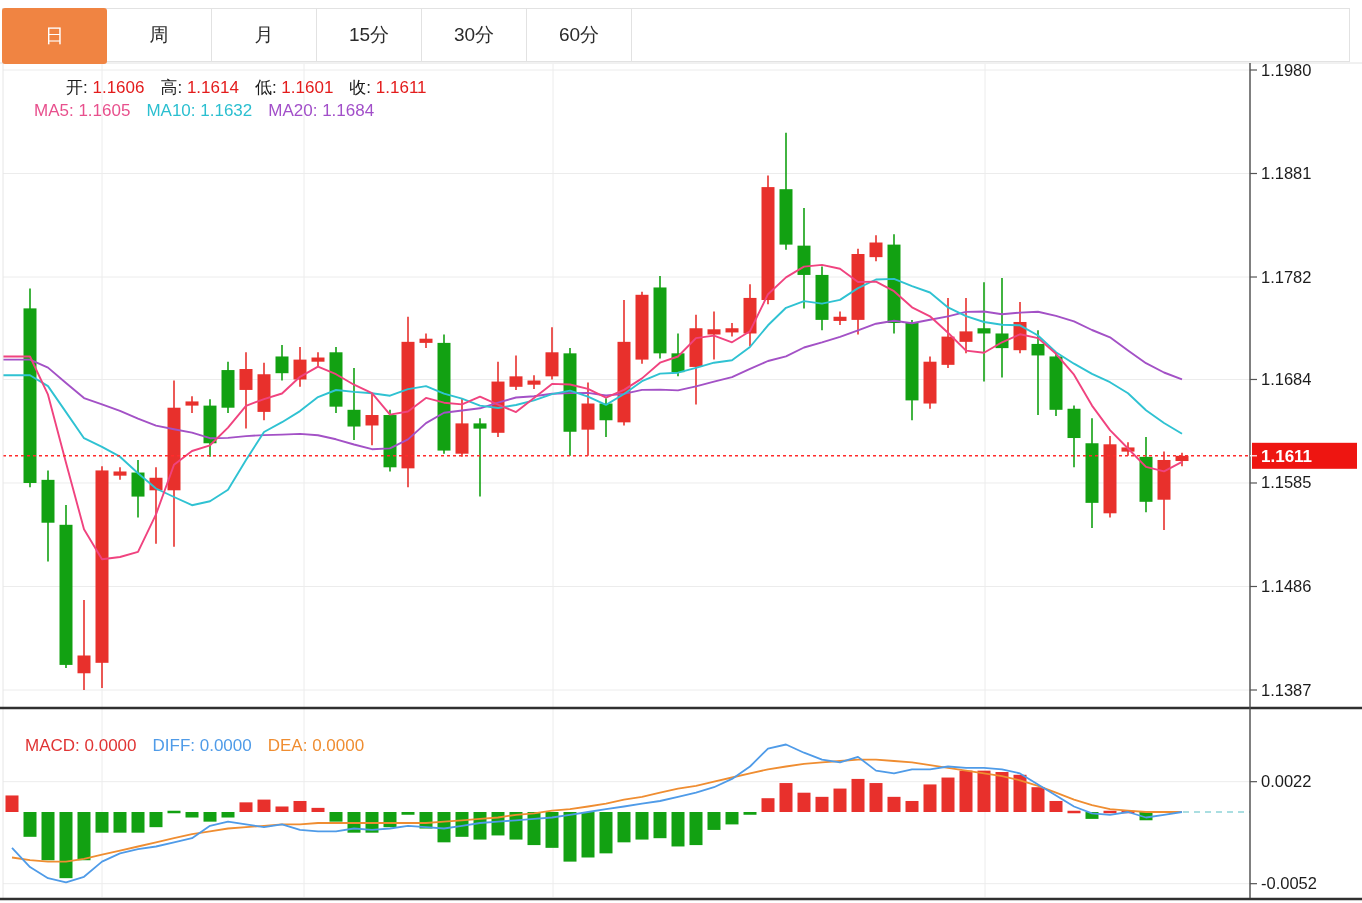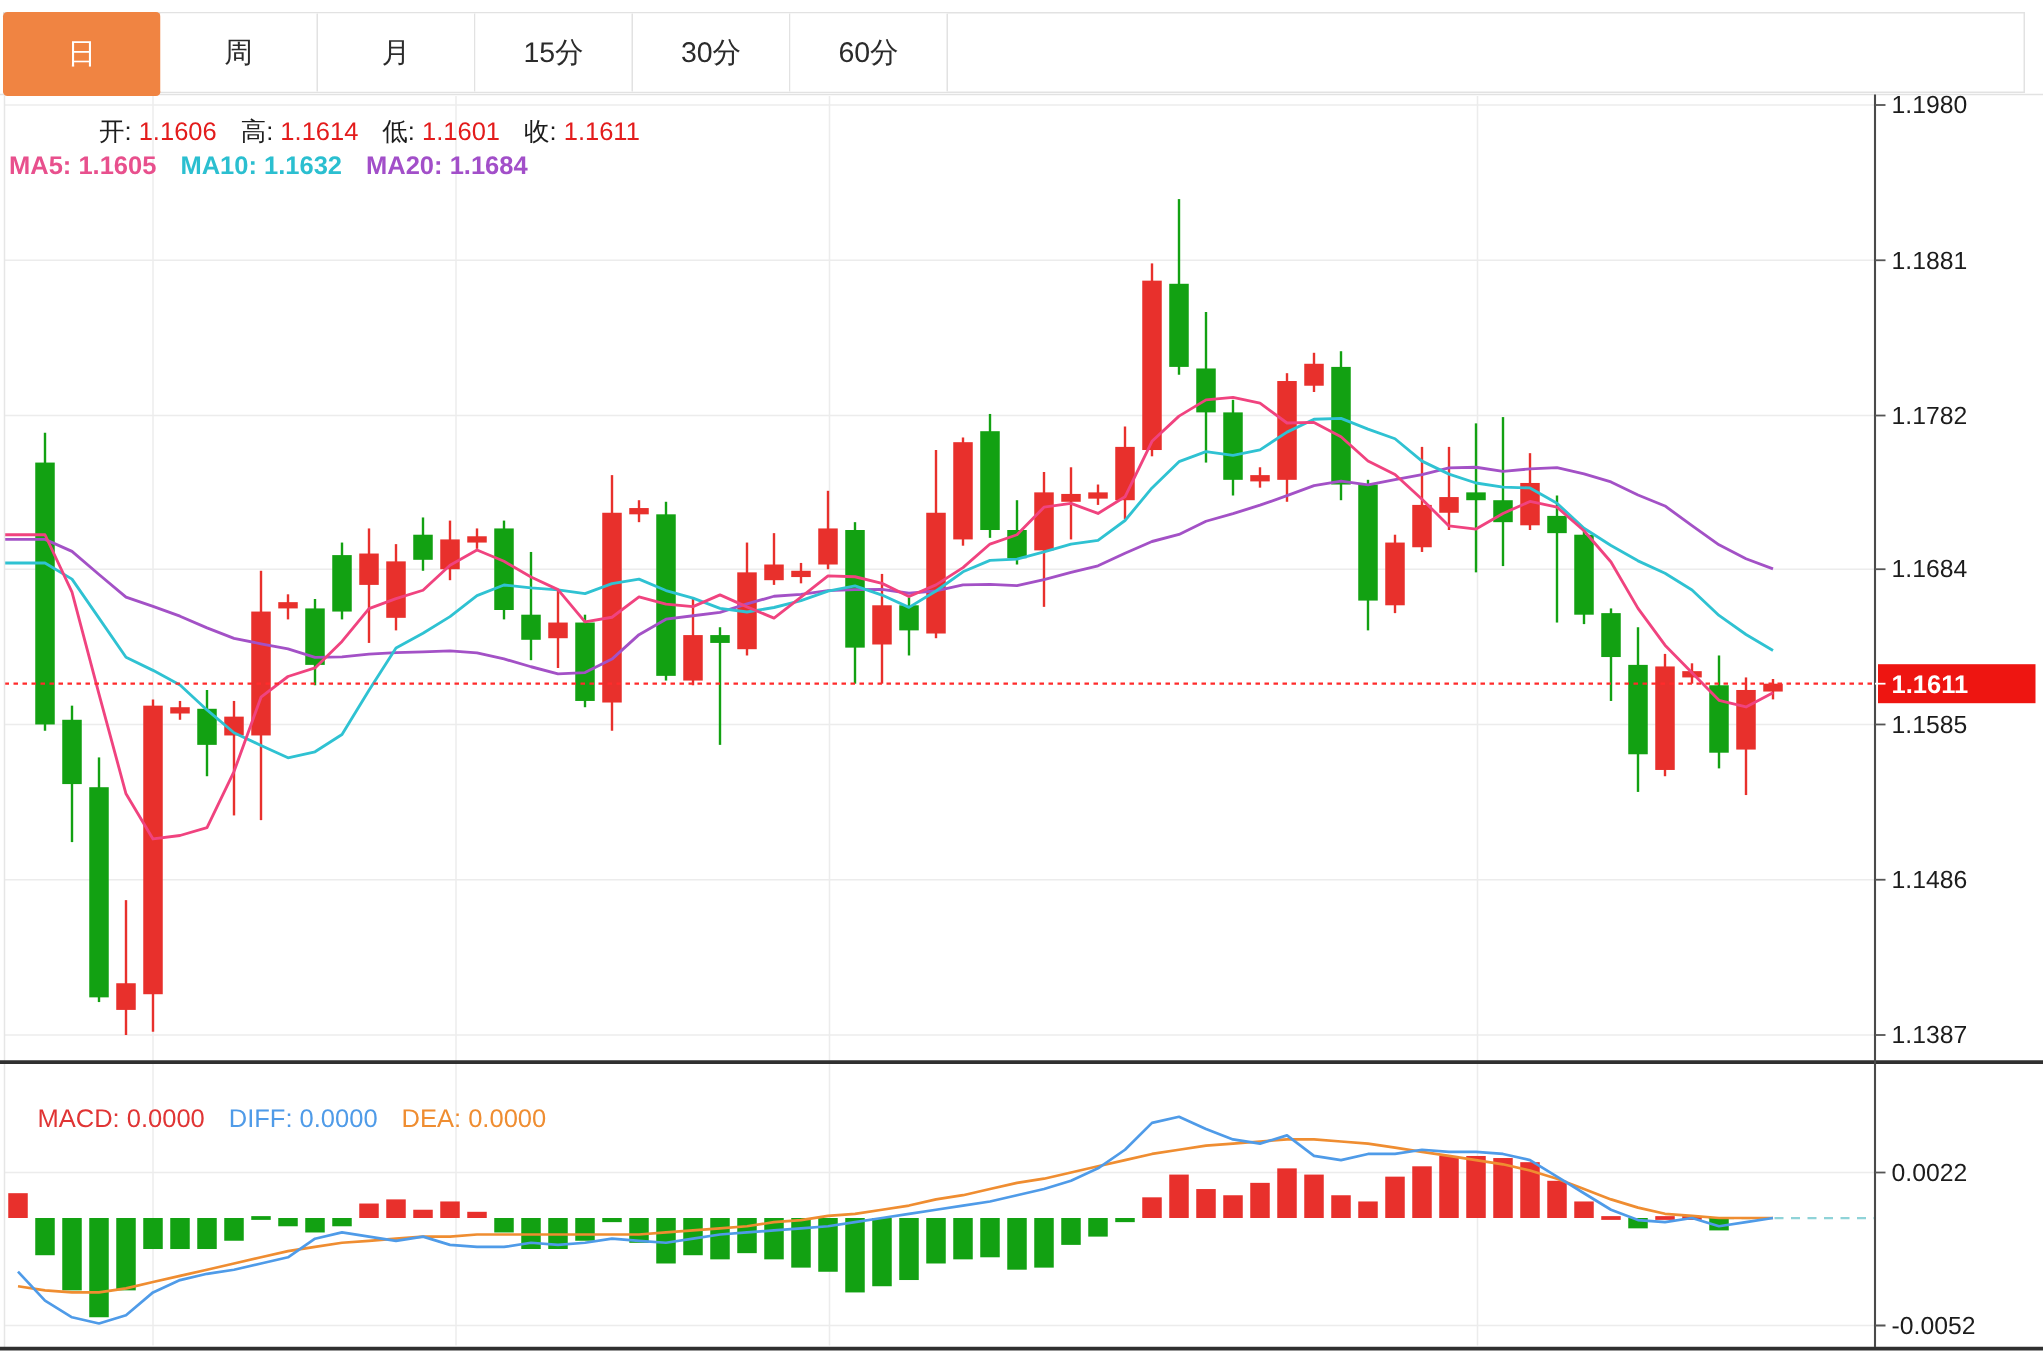--- a/index.html
+++ b/index.html
@@ -7,21 +7,21 @@
   .stage{position:relative;width:1362px;height:903px;background:#fff;overflow:hidden;}
   svg{position:absolute;left:0;top:0;font-family:"Liberation Sans", sans-serif;}
   .tabbar{position:absolute;left:2px;top:8px;width:1348px;height:54px;border:1px solid #e2e2e2;background:#fff;display:flex;box-sizing:border-box;z-index:5;}
   .tab{width:105px;height:100%;display:flex;align-items:center;justify-content:center;font-size:19px;color:#2b2b2b;border-right:1px solid #e2e2e2;background:#fff;cursor:pointer;box-sizing:border-box;user-select:none;}
   .tab.active{background:#f08442;color:#fff;border-radius:3px;margin:-1px 0 -1px -1px;height:56px;border-right:none;}
   .readout{position:absolute;z-index:4;font-size:17px;white-space:nowrap;}
   .readout .pair{margin-right:16px;}
   .readout .lbl{color:#1c1c1c;}
   .readout .val{}
   #ohlc-row{left:38px;top:76px;margin-left:28px;}
-  #ma-row{left:6px;top:101px;font-weight:bold;}
+  #ma-row{left:34px;top:101px;}
   #macd-row{left:25px;top:712px;margin-top:24px;}
 </style>
 </head>
 <body>
 
 <div class="stage">
   <div class="tabbar" id="tabbar">
       <div class="tab active">日</div>
       <div class="tab">周</div>
       <div class="tab">月</div>

